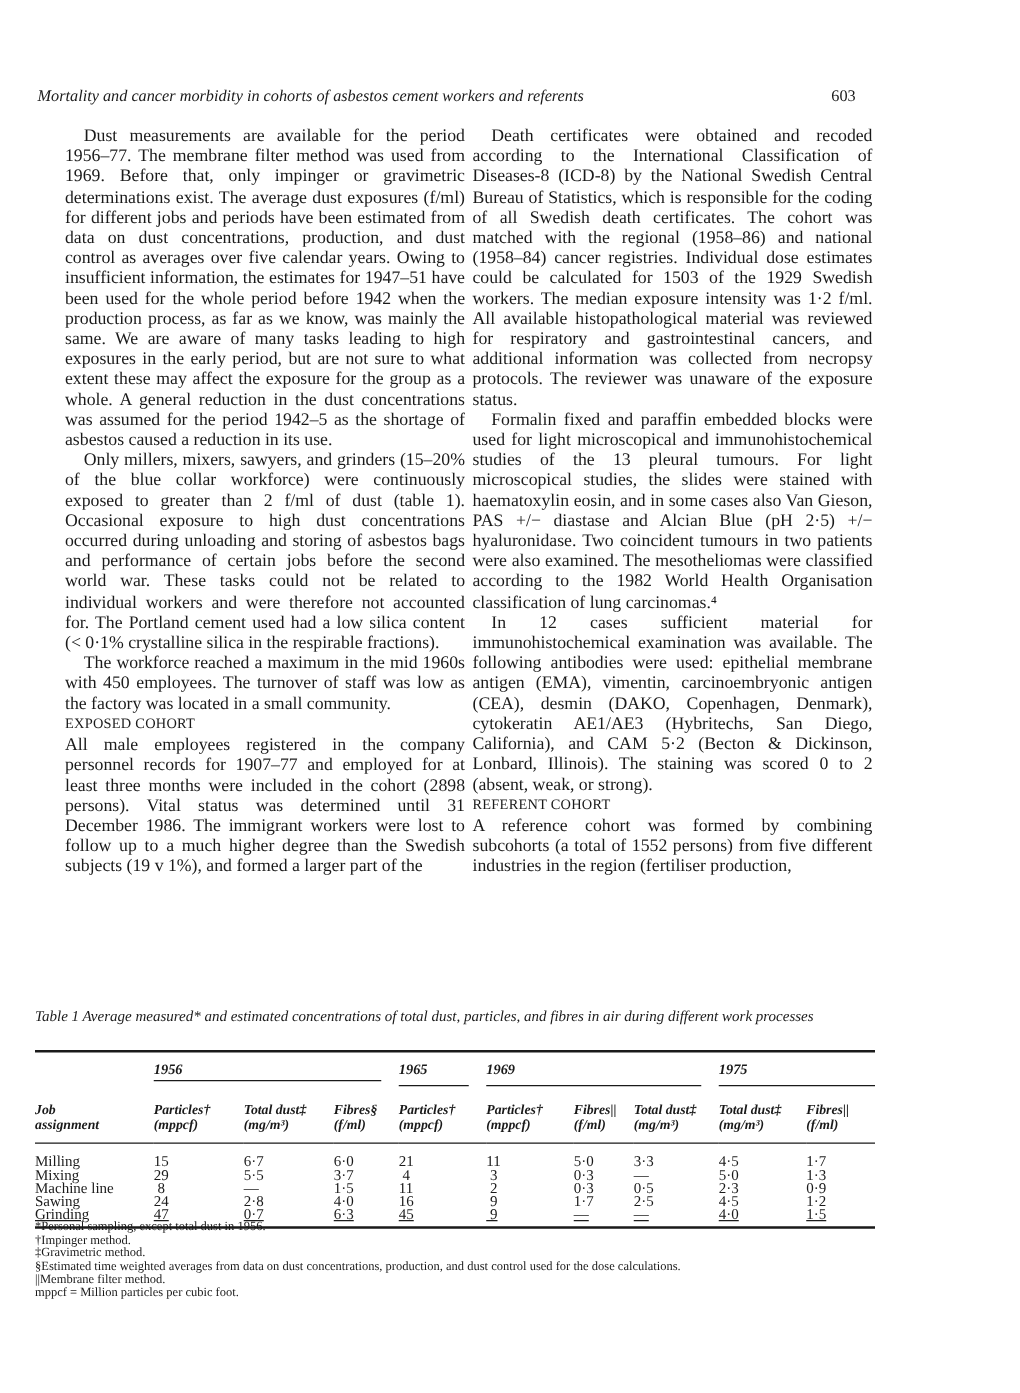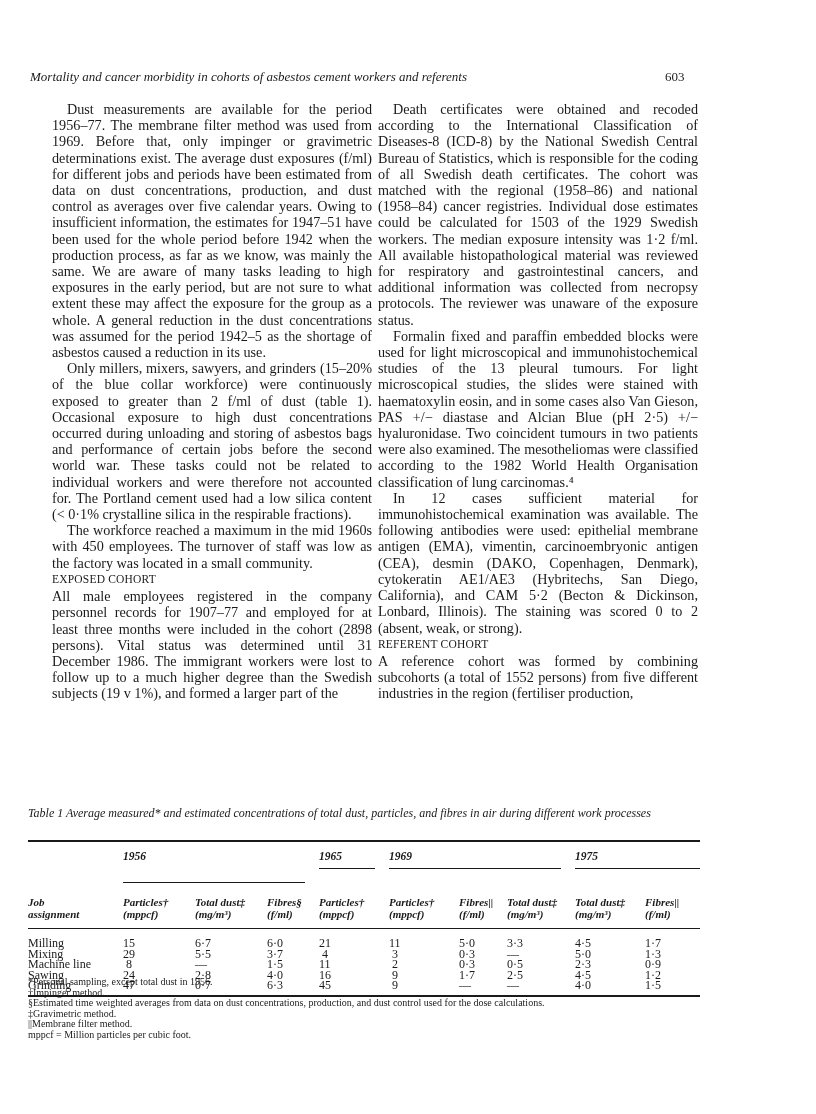--- a/index.html
+++ b/index.html
@@ -16,21 +16,21 @@
   .table-wrap { position: absolute; top: 840px; left: 28px; width: 672px; }
   .rule-thick { border-top: 2px solid #1a1a1a; }
   table { border-collapse: collapse; width: 672px; font-size: 11.5px; }
   td, th { padding: 0; text-align: left; vertical-align: top; font-weight: normal; }
   .year-row th { font-style: italic; font-weight: bold; padding-top: 8px; padding-bottom: 6px; font-size: 11.5px; }
   .year-span { border-bottom: 1px solid #1a1a1a; }
   .head-row th { font-style: italic; font-weight: bold; line-height: 12px; padding-top: 7px; padding-bottom: 8px; font-size: 11px; }
   .head-row { border-bottom: 1px solid #1a1a1a; }
   .body-row td { font-size: 12px; line-height: 10.5px; }
   .body-first td { padding-top: 9px; }
-  .body-last td { padding-bottom: 4px; }
+  .body-last td { padding-bottom: 4px; text-decoration: underline; }
   .footnotes { position: absolute; top: 977px; left: 28px; width: 700px; font-size: 10px; line-height: 10.6px; }
   .footnotes div { white-space: nowrap; }
 </style>
 </head>
 <body>
 
 <div class="running-head">Mortality and cancer morbidity in cohorts of asbestos cement workers and referents</div>
 <div class="page-number">603</div>
 
 <div class="col col-left">
@@ -63,21 +63,21 @@
         <col style="width:70px">
         <col style="width:48px">
         <col style="width:68px">
         <col style="width:70px">
         <col style="width:55px">
     </colgroup>
     <tbody>
         <tr class="year-row">
       <th></th>
       <th colspan="3">
-            <div class="year-span" style="margin-right:14px;padding-bottom:20px">1956</div>
+            <div class="year-span" style="margin-right:14px;padding-bottom:2px">1956</div>
           </th>
       <th>
             <div class="year-span" style="margin-right:14px;padding-bottom:6px">1965</div>
           </th>
       <th colspan="3">
             <div class="year-span" style="margin-right:14px;padding-bottom:6px">1969</div>
           </th>
       <th colspan="2">
             <div class="year-span" style="padding-bottom:6px">1975</div>
           </th>
@@ -185,17 +185,17 @@
           <td>1·5</td>
     </tr>
   </tbody>
     </table>
   <div class="rule-thick"></div>
 </div>
 
 <div class="footnotes">
   <div>*Personal sampling, except total dust in 1956.</div>
   <div>†Impinger method.</div>
+  <div>‡Gravimetric method.</div>
   <div>§Estimated time weighted averages from data on dust concentrations, production, and dust control used for the dose calculations.</div>
-  <div>‡Gravimetric method.</div>
   <div>||Membrane filter method.</div>
   <div>mppcf = Million particles per cubic foot.</div>
 </div>
 
 </body></html>

